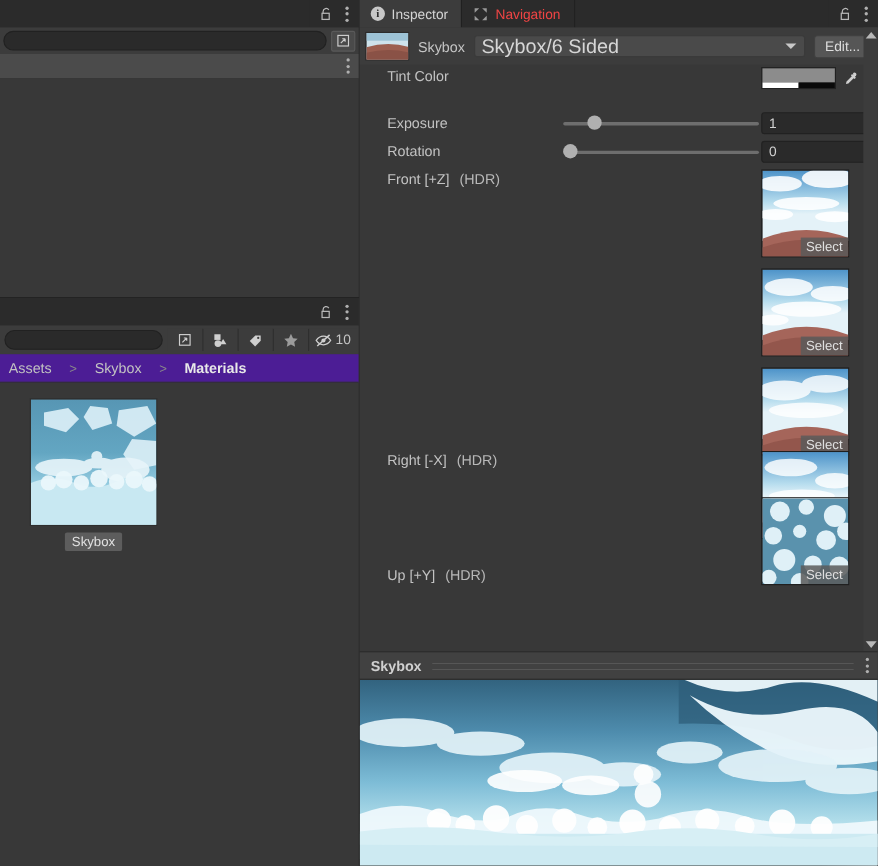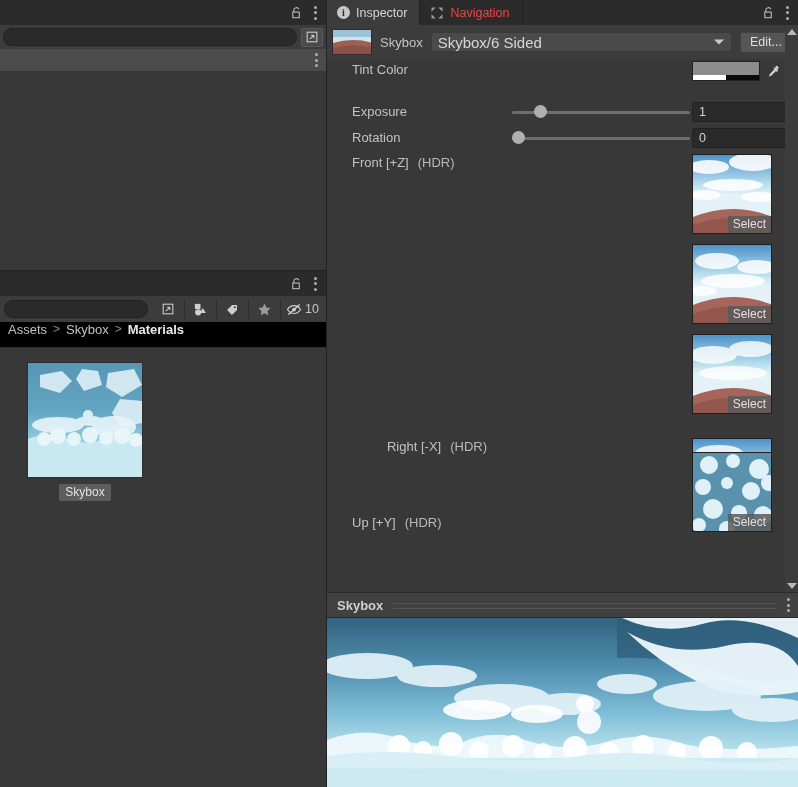--- a/index.html
+++ b/index.html
@@ -83,22 +83,22 @@
     background: #3c3c3c; display: flex; align-items: center; padding: 0 2px;
   }
   .filterbtn {
     height: 20px; min-width: 32px; padding: 0 5px;
     background: #3c3c3c; border-left: 1px solid #2e2e2e;
     display: flex; align-items: center; justify-content: center; gap: 2px;
   }
   .filterbtn .cnt { font-size: 12.5px; color: #c4c4c4; text-align: center; }
   #breadcrumb {
     position: absolute; top: 51px; left: 0; right: 0; height: 26px;
-    background: #000000; border-bottom: 1px solid #2e2e2e;
-    display: flex; align-items: flex-start; padding-left: 8px; gap: 6px;
+    background: #4c1d95; border-bottom: 1px solid #2e2e2e;
+    display: flex; align-items: center; padding-left: 8px; gap: 16px;
     font-size: 13px; color: #c2c2c2;
   }
   #breadcrumb .sep { color: #8a8a8a; font-size: 12px; }
   #breadcrumb .crumb.current { color: #e8e8e8; font-weight: bold; }
   #asset-grid {
     position: absolute; top: 77px; left: 0; right: 0; bottom: 0;
     background: #383838; padding: 14px 0 0 26px;
   }
   .asset-item { width: 118px; display: flex; flex-direction: column; align-items: center; }
   .asset-thumb {
@@ -119,21 +119,21 @@
     position: absolute; top: 25px; left: 0; right: 0; height: 34px;
     background: #3c3c3c; display: flex; align-items: center; padding: 0 6px 0 5px; gap: 8px;
   }
   .mat-icon {
     width: 40px; height: 26px; border: 1px solid #2c2c2c; overflow: hidden; flex: 0 0 auto;
   }
   #insp-header .lbl { font-size: 13px; color: #c4c4c4; }
   .dropdown {
     flex: 1; height: 20px; background: #4a4a4a; border: 1px solid #3a3a3a;
     border-radius: 3px; display: flex; align-items: center;
-    padding: 0 6px; font-size: 15px; color: #d6d6d6; position: relative;
+    padding: 0 6px; font-size: 18px; color: #d6d6d6; position: relative;
   }
   .dropdown .caret {
     position: absolute; right: 7px; top: 50%; transform: translateY(-50%);
     width: 0; height: 0; border-left: 5px solid transparent;
     border-right: 5px solid transparent; border-top: 5px solid #c8c8c8;
   }
   .btn {
     height: 21px; padding: 0 9px; background: #565656; border: 1px solid #404040;
     border-radius: 3px; font-size: 12.5px; color: #dedede;
     display: flex; align-items: center;
@@ -492,21 +492,21 @@
                 <ellipse cx="58" cy="14" rx="22" ry="8"></ellipse>
               <ellipse cx="40" cy="38" rx="34" ry="7"></ellipse>
             </g>
             <path d="M0 61 Q40 45 80 61 L80 80 L0 80z" fill="#a5655a"></path>
             <path d="M0 70 Q40 56 80 70 L80 80 L0 80z" fill="#93564c"></path>
           </svg>
           <span class="tex-select">Select</span>
         </div>
       </div>
 
-      <div class="prop-row" style="top:379px;text-align:right;">
+      <div class="prop-row" style="top:351px;">
         <div class="prop-label">
           <span>Right [-X]</span><span class="hdr">(HDR)</span>
         </div>
         <div class="tex-slot" style="position:absolute;left:365px;">
           <svg viewBox="0 0 80 80" width="80" height="80" preserveAspectRatio="none">
             <rect width="80" height="64" fill="url(#sideA)"></rect>
             <g fill="#ffffff" opacity="0.82">
               <ellipse cx="26" cy="14" rx="24" ry="8"></ellipse>
                 <ellipse cx="66" cy="26" rx="18" ry="7"></ellipse>
               <ellipse cx="36" cy="40" rx="30" ry="6"></ellipse>

